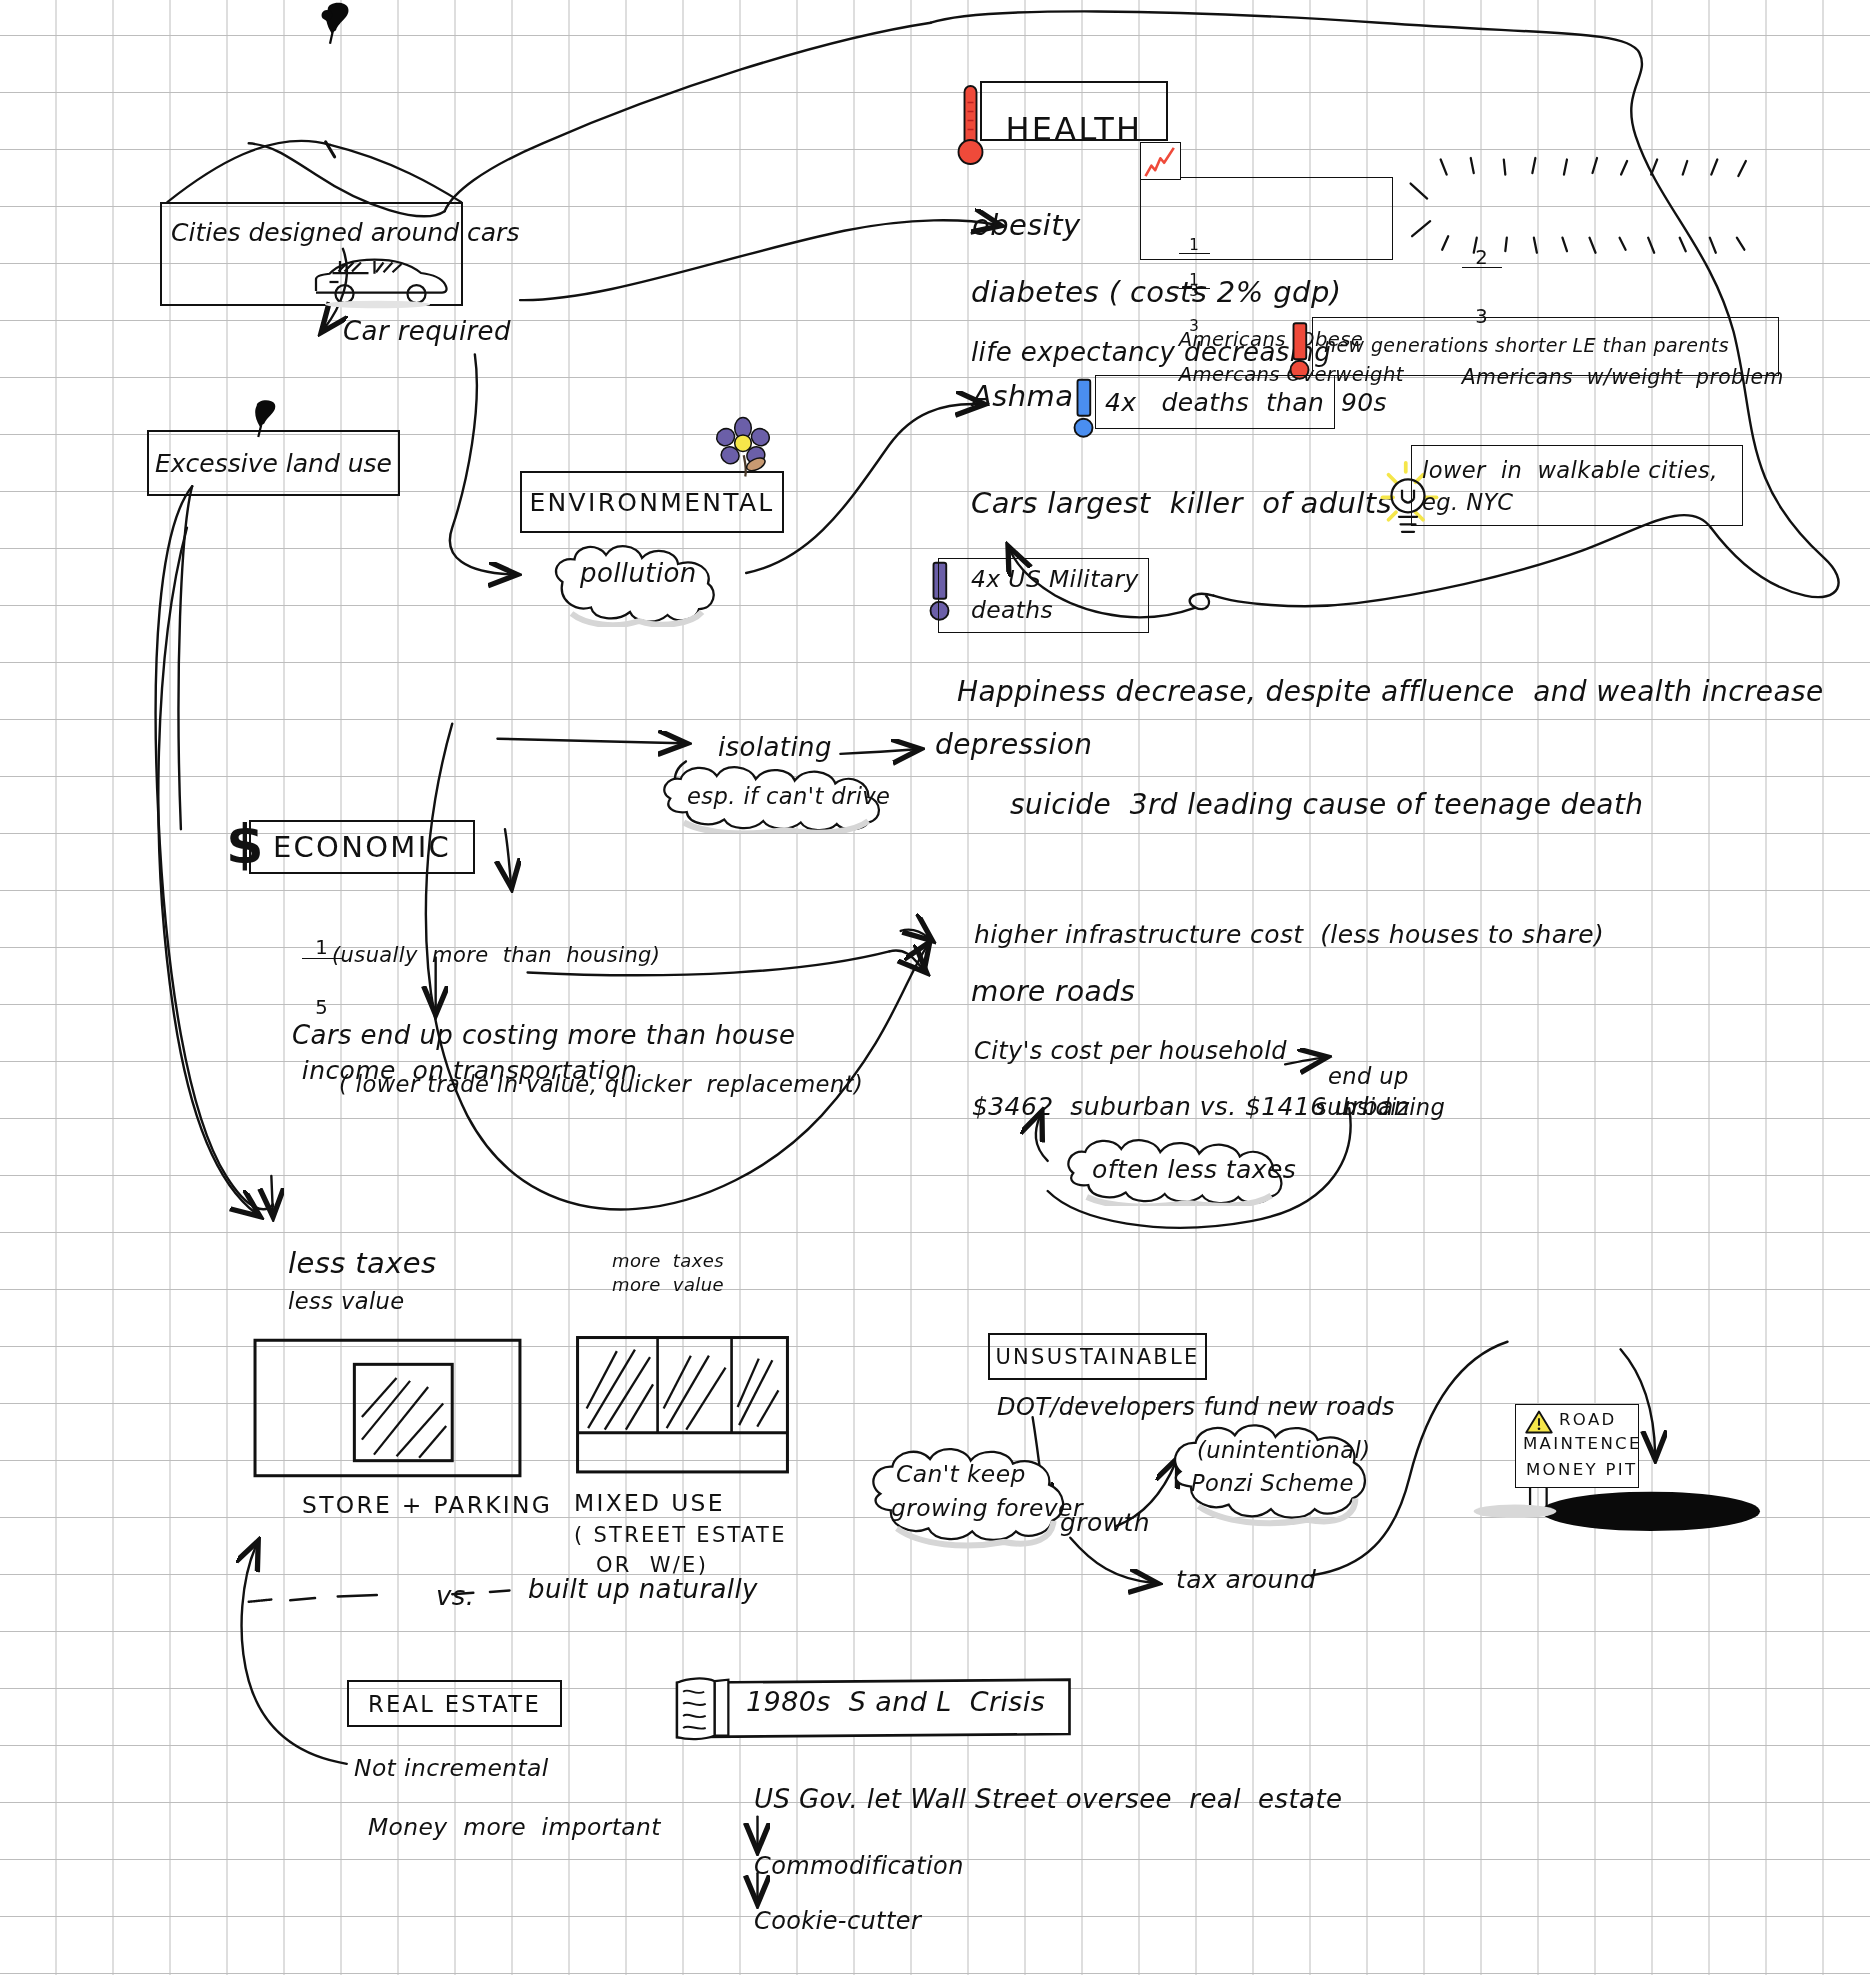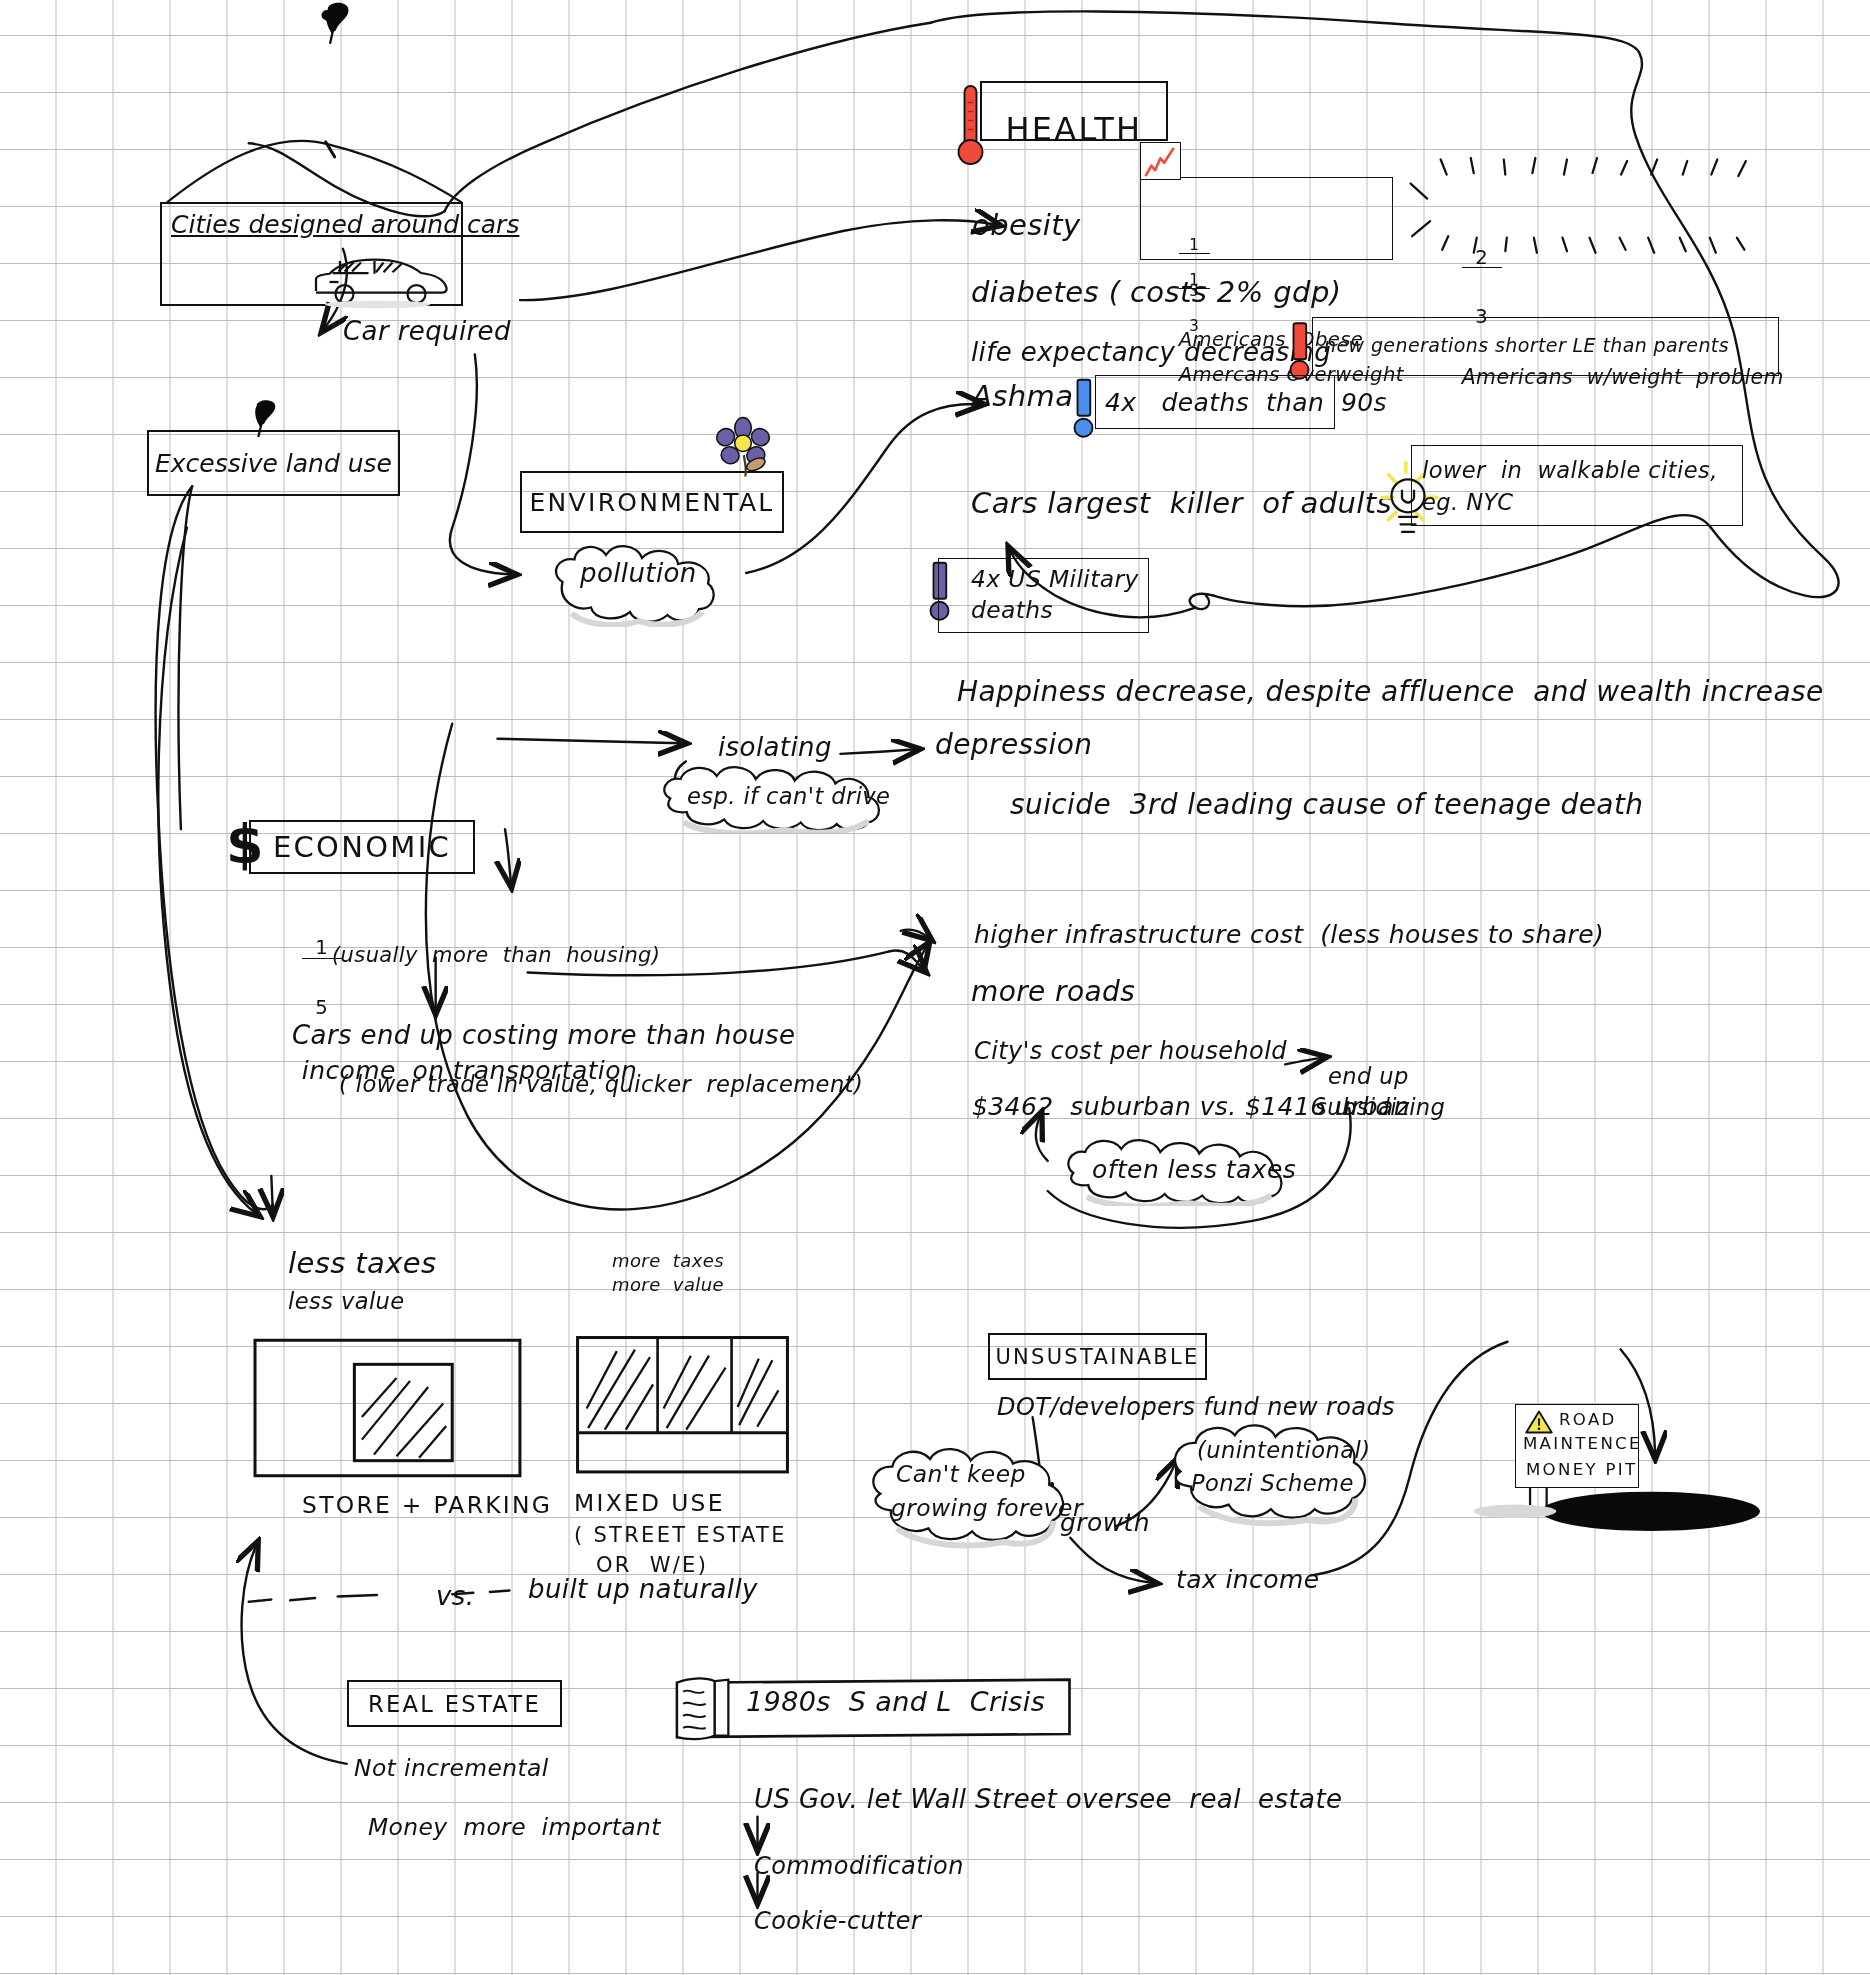--- a/index.html
+++ b/index.html
@@ -141,21 +141,21 @@
     <ellipse cx="2010" cy="2005" rx="55" ry="9" fill="#d8d8d8"></ellipse>
   </svg>
 
   <svg class="ov" style="width:90px;height:53px;left:294px;top:0;" viewBox="0 0 120 70">
     <path d="M45,12 C45,2 68,0 72,10 C76,22 60,28 56,40 L50,44 C44,34 40,22 45,12 Z" fill="#0a0a0a"></path>
     <path d="M38,24 C34,18 40,10 48,14 C54,18 50,28 44,28 Z" fill="#0a0a0a"></path>
     <path d="M52,40 L48,58" stroke="#0a0a0a" stroke-width="3" fill="none"></path>
   </svg>
 
   <div class="boxed" style="left:160px;top:202px;width:303px;height:104px;justify-content:flex-start;padding-left:9px;align-items:flex-start;">
-    <div class="lbl scr" style="font-size:25px;padding-top:6px;text-decoration:underline;">Cities designed around cars</div>
+    <div class="lbl scr" style="font-size:25px;padding-top:14px;">Cities designed around cars</div>
   </div>
 
   <svg class="ov" style="left:302px;top:249px;width:166px;height:60px;" viewBox="0 0 220 80">
     <g fill="none" stroke="#111" stroke-width="3" stroke-linejoin="round">
       <path d="M18,56 L18,40 C18,36 26,34 36,33 C48,20 70,14 96,14 C124,14 144,20 158,32
                C174,34 186,40 190,47 C194,54 192,58 186,58"></path>
       <path d="M18,58 L186,58"></path>
       <path d="M50,32 L50,16"></path>
       <path d="M96,16 L96,33"></path>
       <path d="M40,32 L88,32"></path>
@@ -433,21 +433,21 @@
   <svg class="ov" style="left:1167px;top:1414px;width:226px;height:115px;" viewBox="0 0 300 152">
     <path d="M18,76 C2,62 14,36 38,38 C42,16 78,12 90,28 C102,8 136,12 144,30
              C158,12 194,16 200,34 C226,24 254,40 248,64 C268,74 268,104 246,112
              C240,130 210,138 196,126 C182,142 148,140 138,126
              C120,142 90,136 82,120 C58,130 30,116 32,96 C12,94 6,84 18,76 Z" fill="#ffffff" stroke="#111" stroke-width="3"></path>
     <path d="M42,122 C72,144 134,150 186,140 C228,148 250,134 250,112" fill="none" stroke="#d6d6d6" stroke-width="8"></path>
   </svg>
   <div class="hw scr" style="left:1197px;top:1438px;font-size:22.6px;">(unintentional)</div>
   <div class="hw scr" style="left:1191px;top:1471px;font-size:22.6px;">Ponzi Scheme</div>
 
-  <div class="hw scr" style="left:1176px;top:1566px;font-size:25px;">tax income</div>
+  <div class="hw scr" style="left:1176px;top:1566px;font-size:25px;">tax around</div>
 
   <div class="thinbox" style="left:1515px;top:1404px;width:124px;height:84px;background:#fff;"></div>
   <svg class="ov" style="left:1523px;top:1407px;width:32px;height:30px;" viewBox="0 0 42 40">
     <path d="M21,6 L38,34 L4,34 Z" fill="#f5e64a" stroke="#111" stroke-width="2.5" stroke-linejoin="round"></path>
     <path d="M21,15 L21,25" stroke="#111" stroke-width="2.5"></path>
     <circle cx="21" cy="29" r="1.8" fill="#111"></circle>
   </svg>
   <div class="hw caps" style="left:1559px;top:1411px;font-size:16.6px;">ROAD</div>
   <div class="hw caps" style="left:1523px;top:1435px;font-size:16.6px;">MAINTENCE</div>
   <div class="hw caps" style="left:1526px;top:1461px;font-size:16.6px;">MONEY PIT</div>

